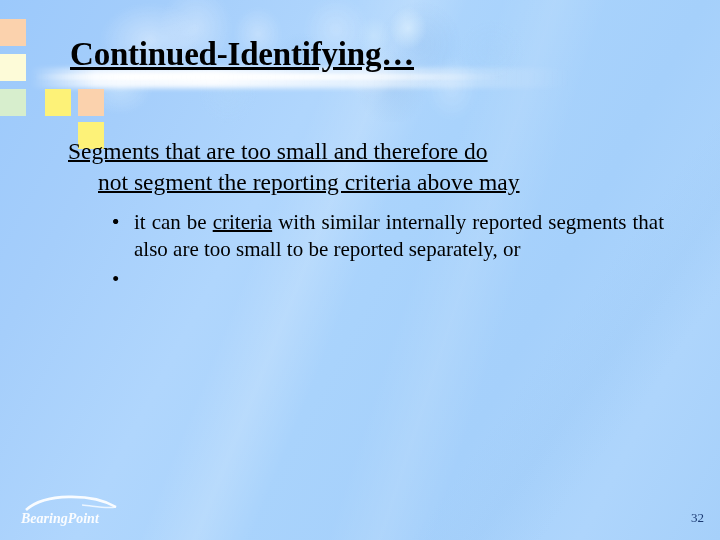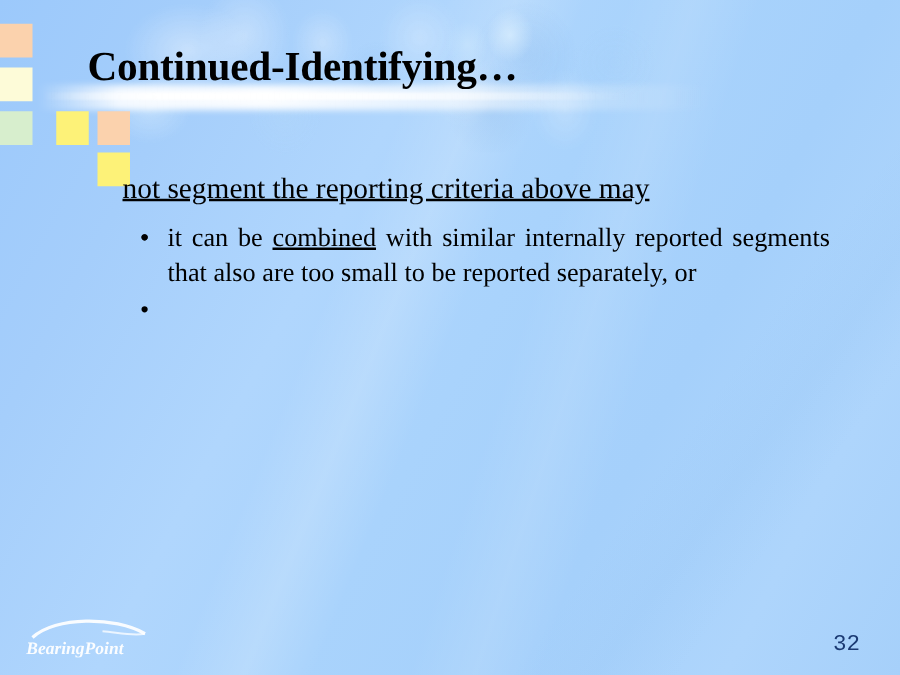--- a/index.html
+++ b/index.html
@@ -102,20 +102,21 @@
     position: absolute;
     left: 70px;
     top: 36px;
     width: 610px;
     font-size: 33px;
     font-weight: bold;
     color: #000000;
     letter-spacing: -0.2px;
     line-height: 1.1;
     white-space: nowrap;
+    text-decoration: underline;
   }
 
   
   #body {
     position: absolute;
     left: 68px;
     top: 136px;
     width: 596px;
     color: #000000;
   }
@@ -155,25 +156,25 @@
   #logo {
     position: absolute;
     left: 20px;
     bottom: 14px;
     width: 104px;
     height: 34px;
   }
   #logo svg { display: block; }
   #pageno {
     position: absolute;
-    right: 32px;
+    right: 16px;
     bottom: 14px;
-    font-size: 18px;
+    font-size: 13px;
     color: #1b3a73;
-    font-family: Liberation Mono, monospace;
+    font-family: Liberation Serif, serif;
   }
 </style>
 </head>
 <body>
 
 <div id="slide">
 
   <div class="bg-base"></div>
   <div class="bg-photo"></div>
   <div class="bg-figure"></div>
@@ -188,32 +189,33 @@
       <div class="sq" style="left: 45px; top: 89px; width: 26px; height: 27px; background: rgb(253, 242, 120);"></div>
       <div class="sq" style="left: 78px; top: 89px; width: 26px; height: 27px; background: rgb(251, 210, 173);"></div>
       <div class="sq" style="left: 78px; top: 122px; width: 26px; height: 27px; background: rgb(253, 242, 120);"></div>
     </div>
 
   <div id="title">Continued-Identifying…</div>
 
   <div id="body">
 
     <p class="intro">
+      <span class="u l1">Segments that are too small and therefore do</span>
       <span class="u l2">not segment the reporting criteria above may</span>
     </p>
 
     <ul class="bullets">
 
       <li>
         <span class="dot">•</span>
       </li>
 
       <li>
         <span class="dot">•</span>
-        <span class="txt"><span>it can be </span><span class="u">combined</span><span> with similar internally reported segments that also are too small to be reported separately, or</span></span>
+        <span class="txt"><span>it can be </span><span class="u">criteria</span><span> with similar internally reported segments that also are too small to be reported separately, or</span></span>
       </li>
 
       <li>
         <span class="dot">•</span>
       </li>
 
     </ul>
   </div>
 
   <div id="logo">

